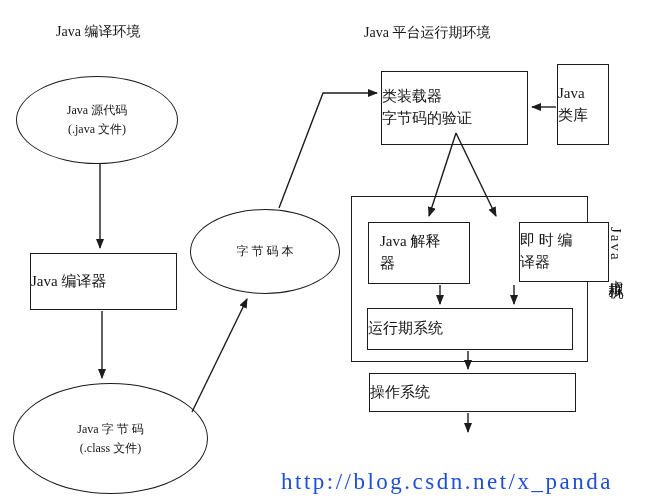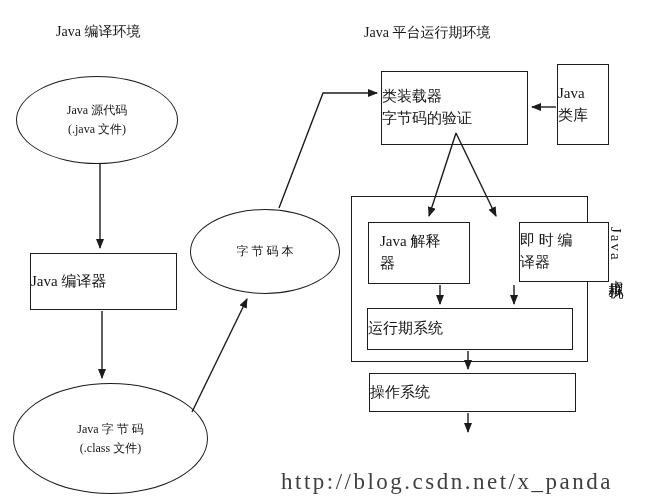--- a/index.html
+++ b/index.html
@@ -14,21 +14,21 @@
        text-align:center;font-size:15px;line-height:1.45;white-space:nowrap;}
 
   .ellipse{position:absolute;box-sizing:border-box;border:1.5px solid #1c1c1c;border-radius:50%;
        background:#ffffff;display:flex;flex-direction:column;align-items:center;justify-content:center;
        text-align:center;font-size:12px;line-height:1.55;white-space:nowrap;}
 
   .vlabel{position:absolute;writing-mode:vertical-rl;text-orientation:mixed;
        font-size:15px;letter-spacing:2px;white-space:nowrap;}
 
   .watermark{position:absolute;left:281px;top:469px;font-size:23px;letter-spacing:2.5px;
-       color:#404040;white-space:nowrap;}
+       color:#1d4ed8;white-space:nowrap;}
 
   svg.overlay{position:absolute;left:0;top:0;width:659px;height:499px;pointer-events:none;}
   svg.overlay line, svg.overlay polyline{stroke:#1c1c1c;stroke-width:1.4;fill:none;}
 </style>
 </head>
 <body>
 
 <div class="stage">
 
   <div class="title" style="left:56px;top:23px;">Java 编译环境</div>

